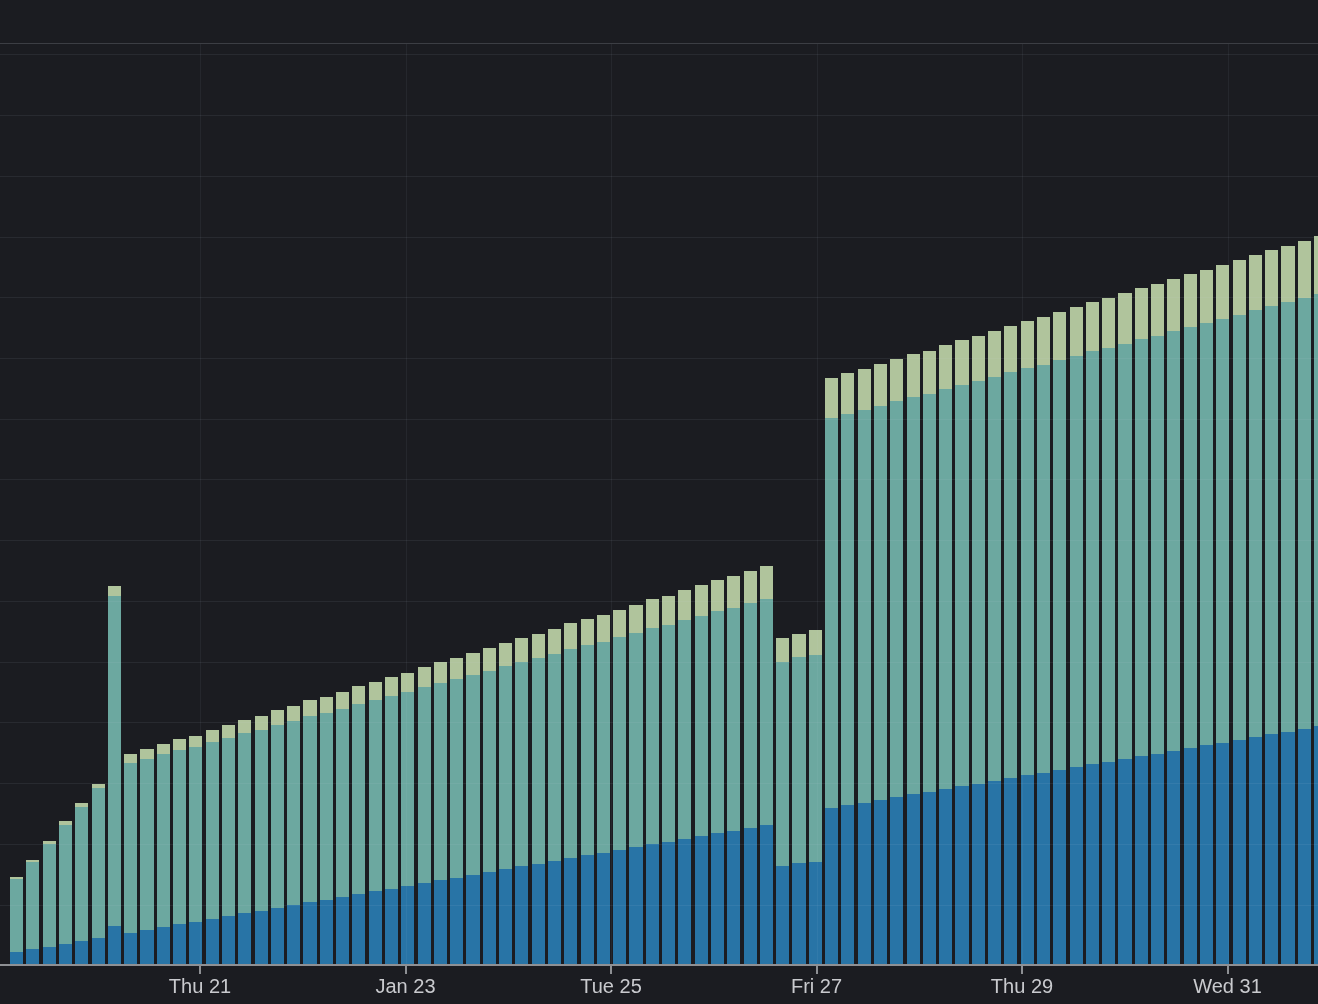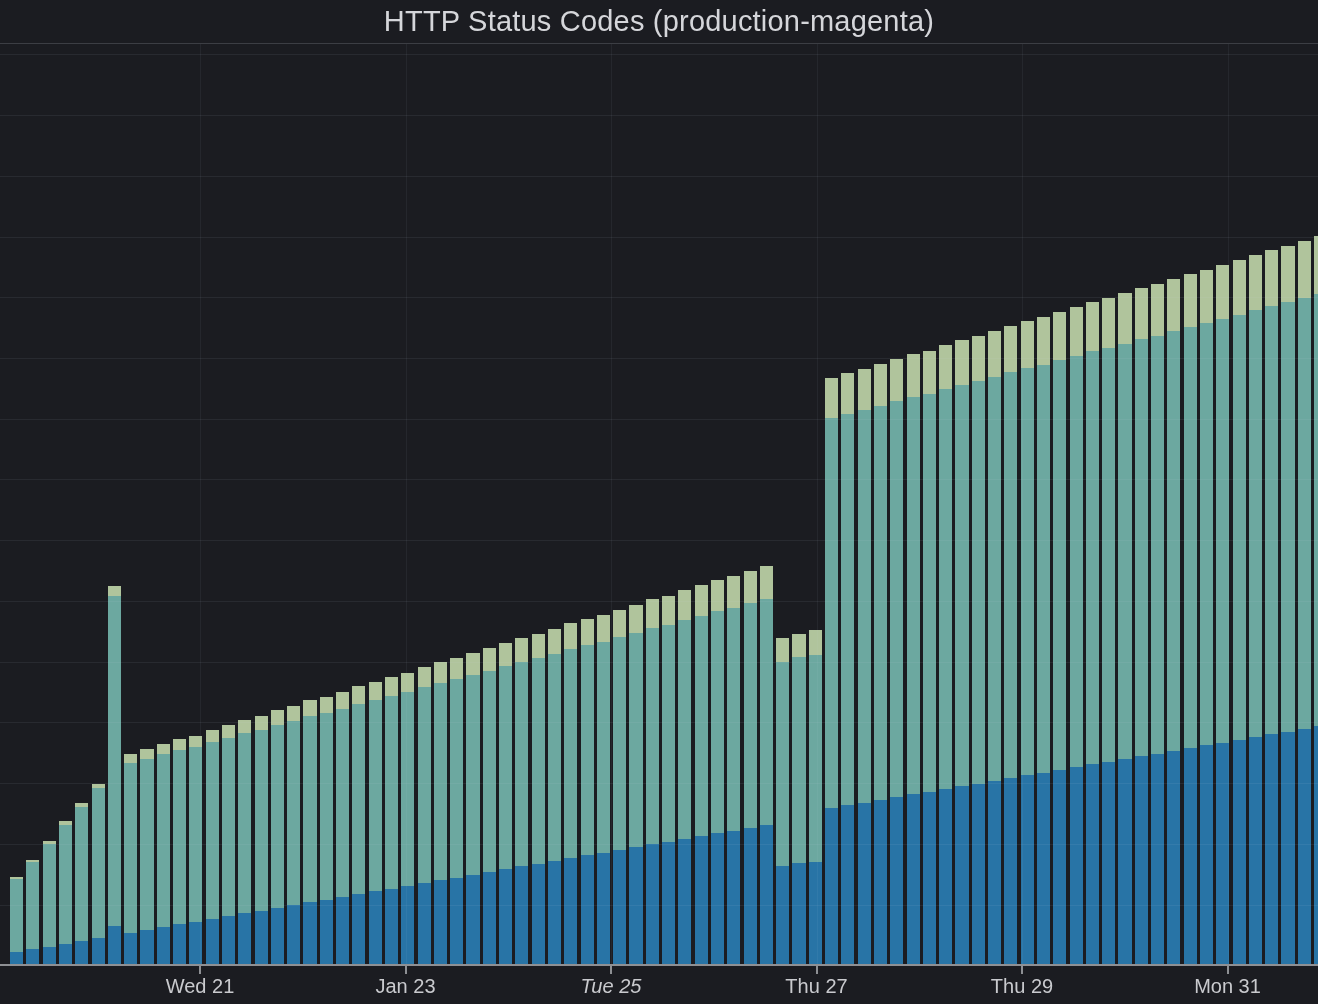--- a/index.html
+++ b/index.html
@@ -85,23 +85,20 @@
     font-size: 20px;
     color: #c9cace;
     white-space: nowrap;
     z-index: 4;
   }
 </style>
 </head>
 <body>
 
 <div id="panel" style="background: rgb(27, 28, 33);">
-  <div id="title-bar">
-    <div id="panel-title" style="color: rgb(213, 214, 218);">HTTP Status Codes (production-magenta)</div>
-  </div>
   <div id="title-divider" style="background: rgb(60, 62, 68);"></div>
   <div id="plot">
       <div class="bar" style="left: 10px; width: 13.2px;">
         <div class="seg" style="height: 2px; background: rgb(176, 196, 156);"></div>
         <div class="seg" style="height: 73px; background: rgb(108, 168, 160);"></div>
         <div class="seg" style="height: 12px; background: rgb(40, 116, 166);"></div>
       </div>
       <div class="bar" style="left: 26.3px; width: 13.2px;">
         <div class="seg" style="height: 2px; background: rgb(176, 196, 156);"></div>
         <div class="seg" style="height: 87px; background: rgb(108, 168, 160);"></div>
@@ -520,25 +517,25 @@
       <div class="gridline-v" style="left: 200px; background: rgba(210, 215, 235, 0.06);"></div>
       <div class="gridline-v" style="left: 405.5px; background: rgba(210, 215, 235, 0.06);"></div>
       <div class="gridline-v" style="left: 611px; background: rgba(210, 215, 235, 0.06);"></div>
       <div class="gridline-v" style="left: 816.5px; background: rgba(210, 215, 235, 0.06);"></div>
       <div class="gridline-v" style="left: 1022px; background: rgba(210, 215, 235, 0.06);"></div>
       <div class="gridline-v" style="left: 1227.5px; background: rgba(210, 215, 235, 0.06);"></div>
     </div>
   <div id="axis-line" style="background: rgb(142, 144, 148);"></div>
   <div id="axis-extras">
       <div class="x-tick" style="left: 199px; background: rgb(142, 144, 148);"></div>
-      <div class="x-tick-label" style="left: 200px; color: rgb(201, 202, 206);">Wed 21</div>
+      <div class="x-tick-label" style="left: 200px; color: rgb(201, 202, 206);">Thu 21</div>
       <div class="x-tick" style="left: 404.5px; background: rgb(142, 144, 148);"></div>
       <div class="x-tick-label" style="left: 405.5px; color: rgb(201, 202, 206);">Jan 23</div>
       <div class="x-tick" style="left: 610px; background: rgb(142, 144, 148);"></div>
-      <div class="x-tick-label" style="left: 611px; color: rgb(201, 202, 206); font-style: italic;">Tue 25</div>
+      <div class="x-tick-label" style="left: 611px; color: rgb(201, 202, 206);">Tue 25</div>
       <div class="x-tick" style="left: 815.5px; background: rgb(142, 144, 148);"></div>
-      <div class="x-tick-label" style="left: 816.5px; color: rgb(201, 202, 206);">Thu 27</div>
+      <div class="x-tick-label" style="left: 816.5px; color: rgb(201, 202, 206);">Fri 27</div>
       <div class="x-tick" style="left: 1021px; background: rgb(142, 144, 148);"></div>
       <div class="x-tick-label" style="left: 1022px; color: rgb(201, 202, 206);">Thu 29</div>
       <div class="x-tick" style="left: 1226.5px; background: rgb(142, 144, 148);"></div>
-      <div class="x-tick-label" style="left: 1227.5px; color: rgb(201, 202, 206);">Mon 31</div>
+      <div class="x-tick-label" style="left: 1227.5px; color: rgb(201, 202, 206);">Wed 31</div>
     </div>
 </div>
 
 </body></html>

